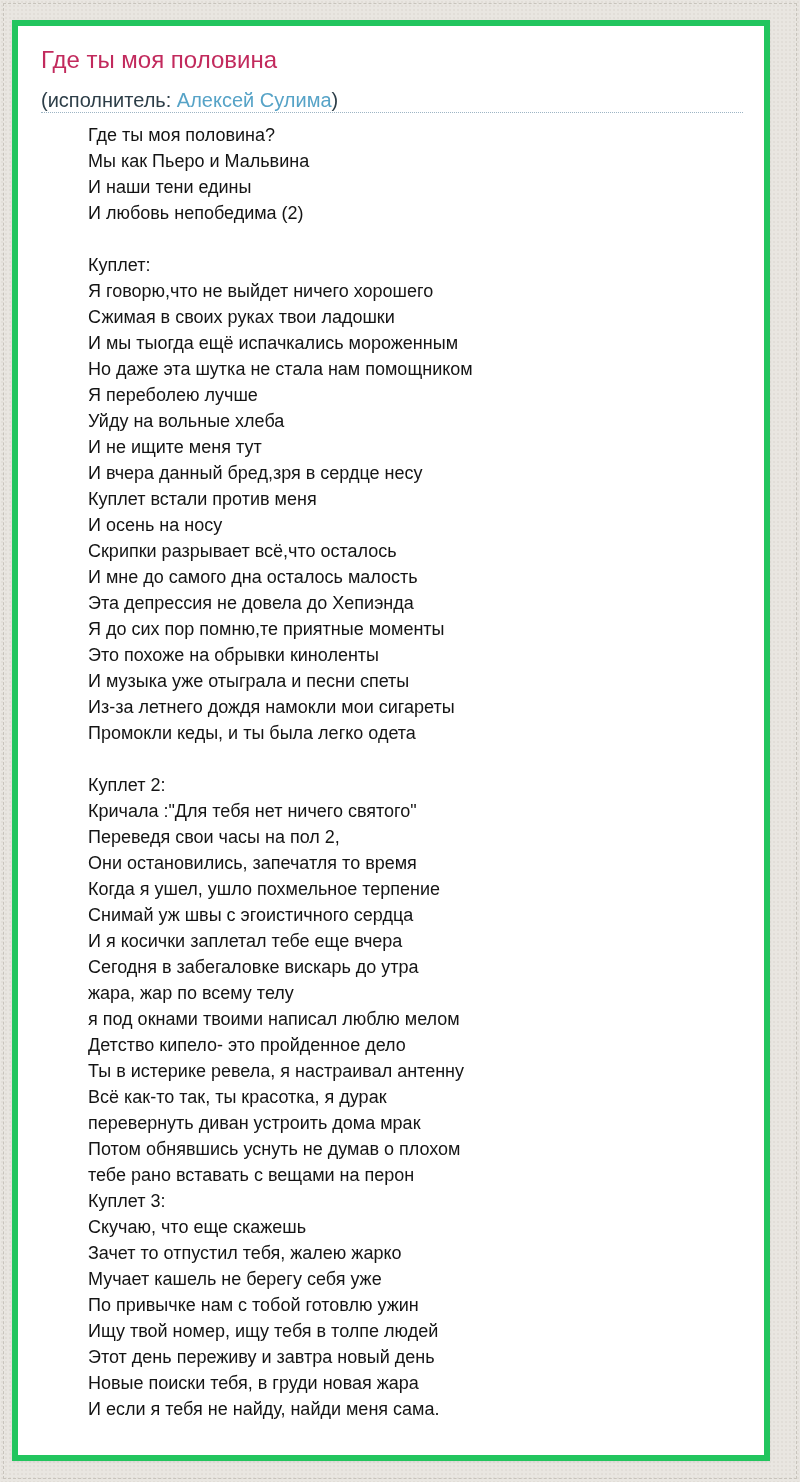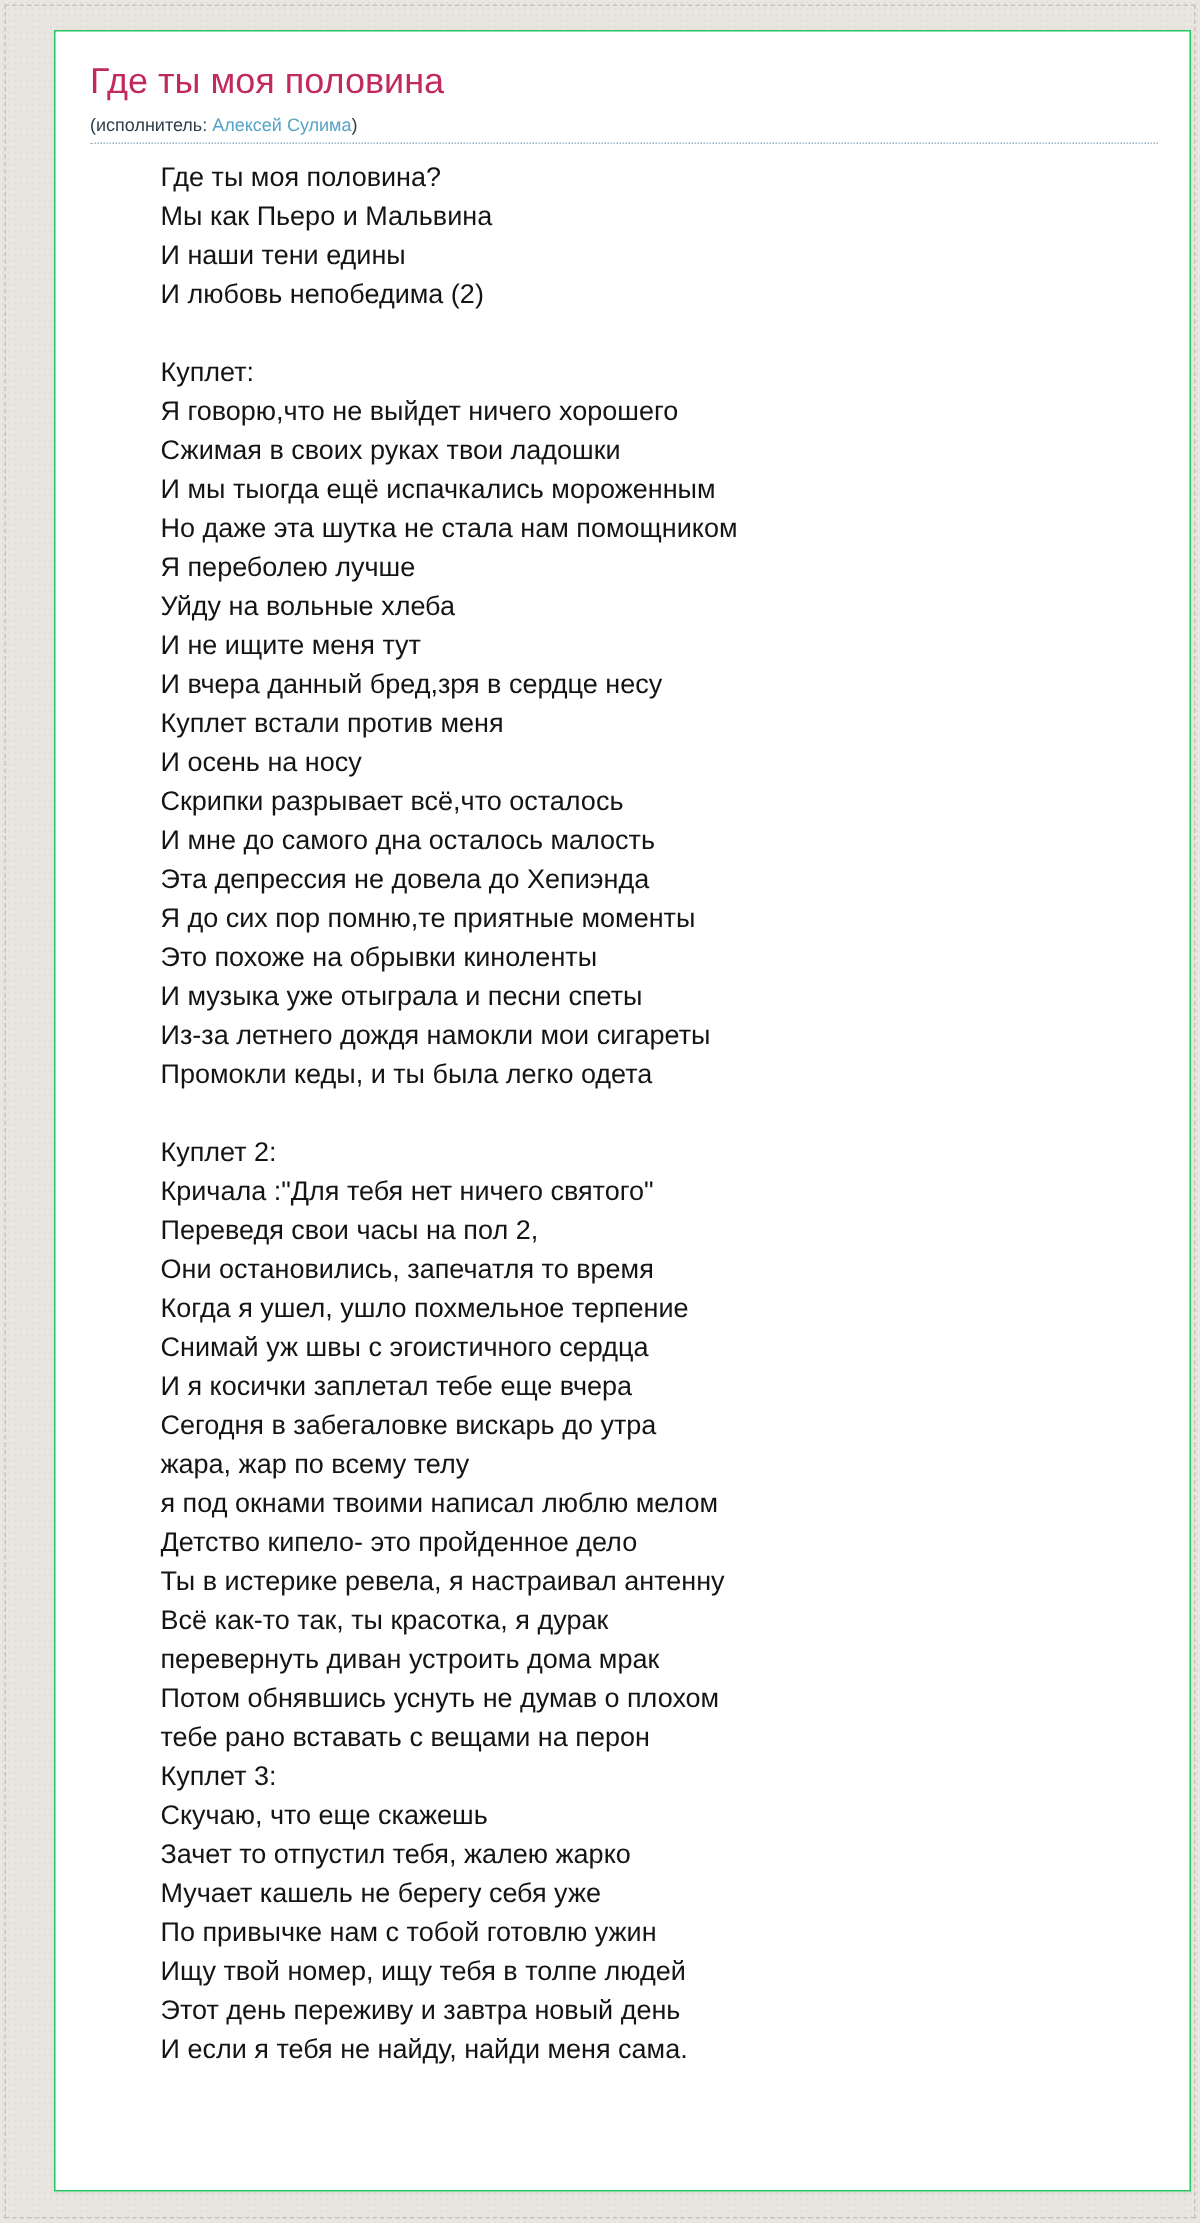--- a/index.html
+++ b/index.html
@@ -14,41 +14,41 @@
     font-family: "Liberation Sans", sans-serif;
   }
   .stitch-frame {
     position: absolute;
     inset: 3px;
     border: 1px dashed #c8c4bc;
     pointer-events: none;
   }
   .card {
     position: absolute;
-    left: 36px;
+    left: 12px;
     top: 20px;
     width: 758px;
     height: 1441px;
     box-sizing: border-box;
     background: #ffffff;
-    border: 1px solid #22c55e;
+    border: 6px solid #22c55e;
     box-shadow: 0 1px 3px rgba(0,0,0,0.06);
     padding: 19px 21px 0 23px;
   }
   .title {
     margin: 0;
     font-family: "Liberation Sans", sans-serif;
     font-size: 24px;
     line-height: 30px;
     font-weight: 400;
     color: #c22a5d;
   }
   .sub {
-    margin-top: 3px;
-    font-size: 12px;
+    margin-top: 15px;
+    font-size: 20px;
     line-height: 20px;
     color: #2d3e48;
   }
   .sub a {
     text-decoration: none;
     color: #56a3c7;
     cursor: pointer;
   }
   .separator {
     margin-top: 2px;
@@ -122,15 +122,16 @@
       <div class="line">перевернуть диван устроить дома мрак</div>
       <div class="line">Потом обнявшись уснуть не думав о плохом</div>
       <div class="line">тебе рано вставать с вещами на перон</div>
       <div class="line">Куплет 3:</div>
       <div class="line">Скучаю, что еще скажешь</div>
       <div class="line">Зачет то отпустил тебя, жалею жарко</div>
       <div class="line">Мучает кашель не берегу себя уже</div>
       <div class="line">По привычке нам с тобой готовлю ужин</div>
       <div class="line">Ищу твой номер, ищу тебя в толпе людей</div>
       <div class="line">Этот день переживу и завтра новый день</div>
+      <div class="line">Новые поиски тебя, в груди новая жара</div>
       <div class="line">И если я тебя не найду, найди меня сама.</div>
     </div>
 </div>
 
 </body></html>

